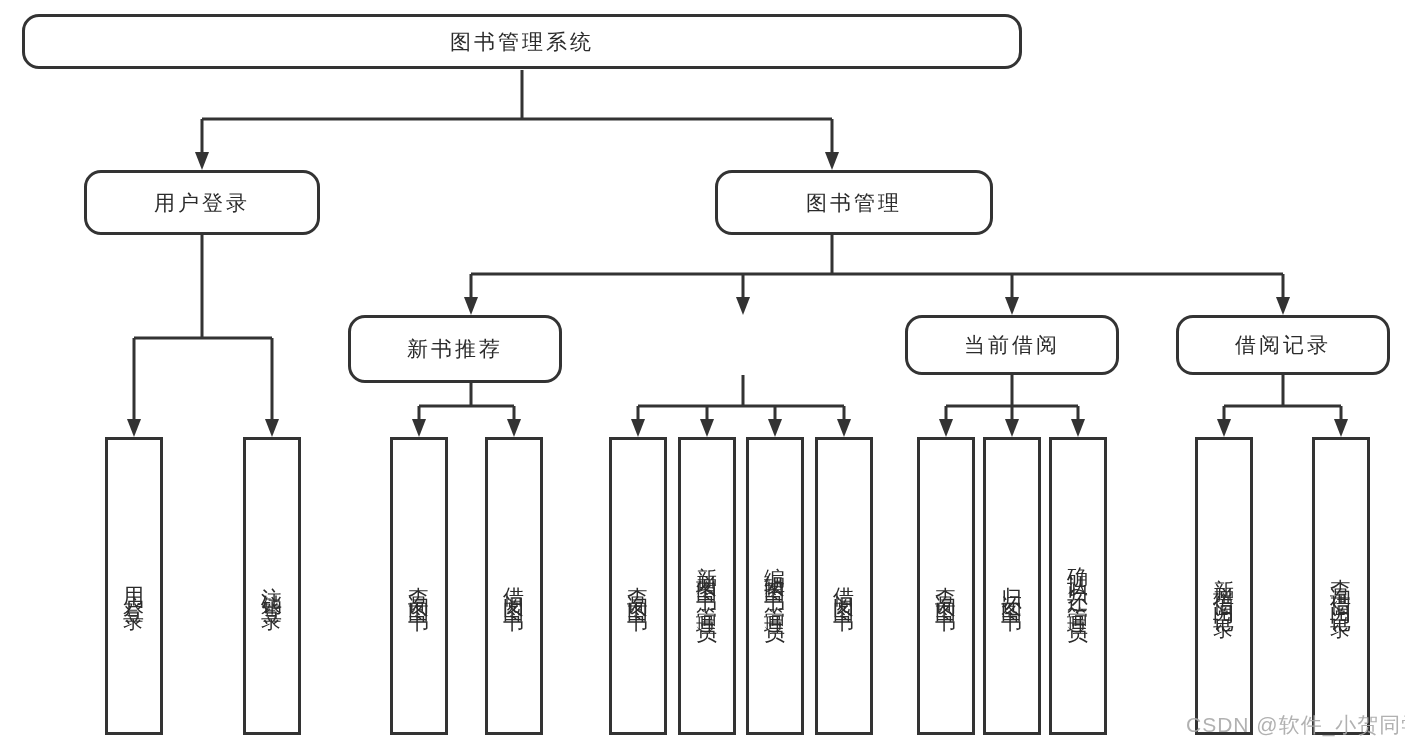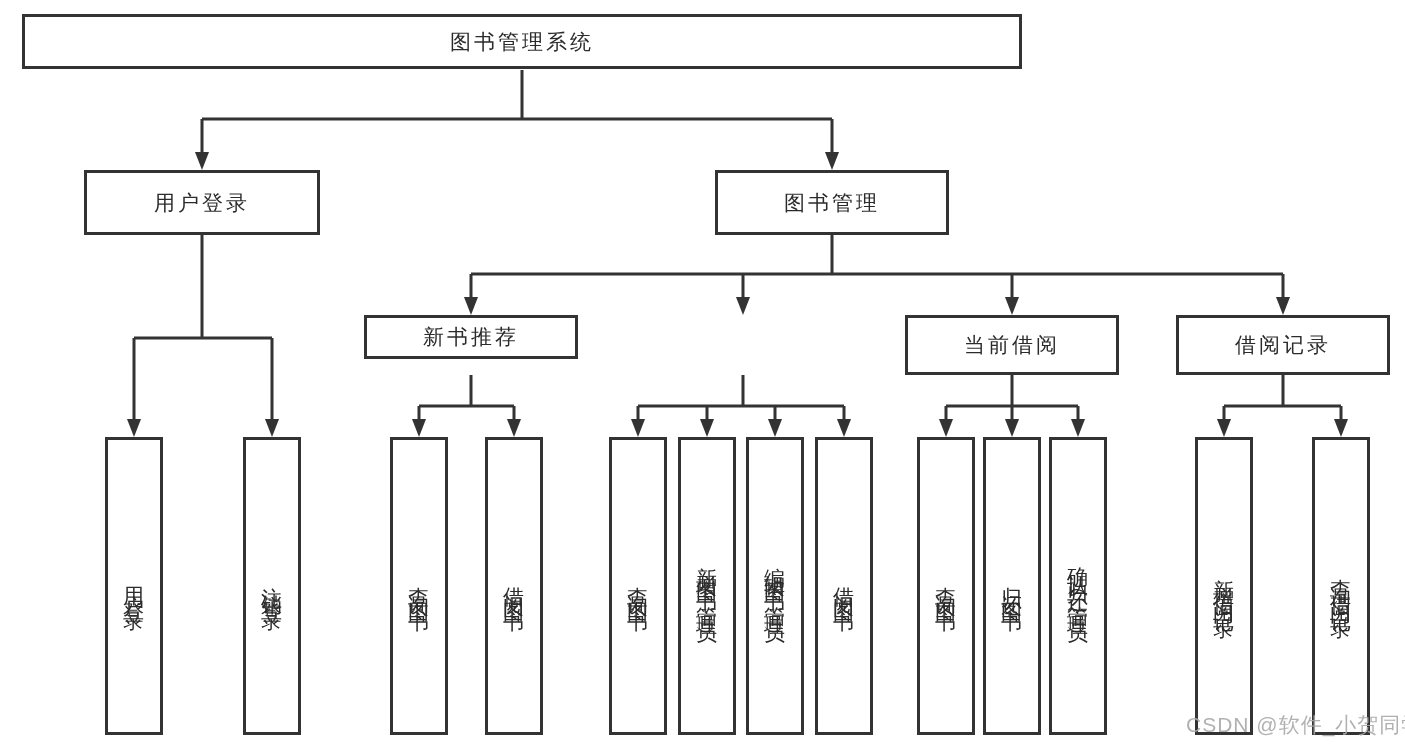--- a/index.html
+++ b/index.html
@@ -29,20 +29,21 @@
     background: #ffffff;
     color: #2b2b2b;
     display: flex;
     align-items: center;
     justify-content: center;
   }
   .hbox {
     font-size: 21px;
     letter-spacing: 3px;
     white-space: nowrap;
+    border-radius: 17px;
   }
   .vbox {
     top: 437px;
     width: 58px;
     height: 298px;
   }
   .vtext {
     writing-mode: vertical-rl;
     text-orientation: mixed;
     font-size: 21px;
@@ -96,23 +97,23 @@
       <polygon points="1005,419 1019,419 1012,437"></polygon>
       <polygon points="1071,419 1085,419 1078,437"></polygon>
       <polygon points="1217,419 1231,419 1224,437"></polygon>
       <polygon points="1334,419 1348,419 1341,437"></polygon>
     </g>
   </svg>
 
   <div class="node hbox" style="left:22px; top:14px; width:1000px; height:55px;">图书管理系统</div>
 
   <div class="node hbox" style="left:84px; top:170px; width:236px; height:65px;">用户登录</div>
-  <div class="node hbox" style="left:715px; top:170px; width:234px; height:65px;">图书管理</div>
+  <div class="node hbox" style="left:715px; top:170px; width:278px; height:65px;">图书管理</div>
 
-  <div class="node hbox" style="left:364px; top:315px; width:214px; height:44px;">新书推荐</div>
+  <div class="node hbox" style="left:348px; top:315px; width:214px; height:68px;">新书推荐</div>
   <div class="node hbox" style="left:905px; top:315px; width:214px; height:60px;">当前借阅</div>
   <div class="node hbox" style="left:1176px; top:315px; width:214px; height:60px;">借阅记录</div>
 
   <div class="node vbox" style="left:105px;">
     <span class="vtext">用户登录</span>
   </div>
   <div class="node vbox" style="left:243px;">
     <span class="vtext">注销登录</span>
   </div>
 

